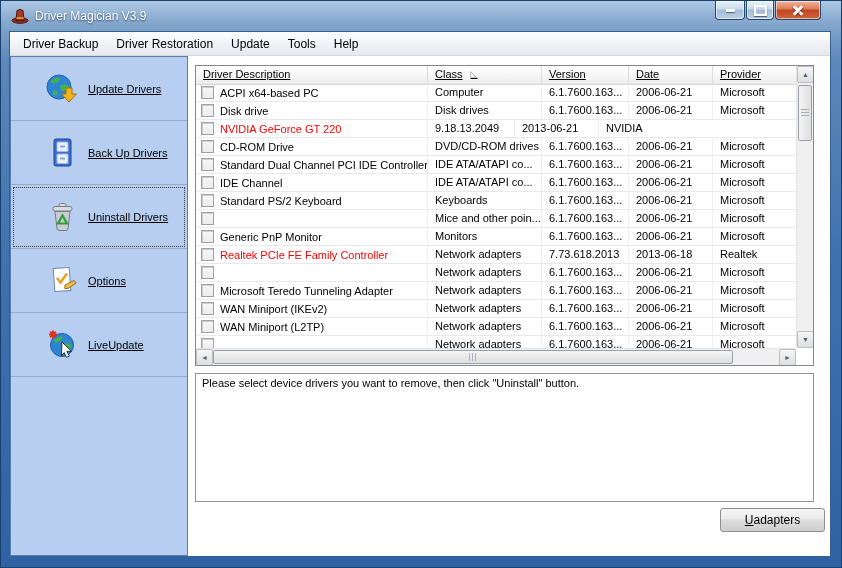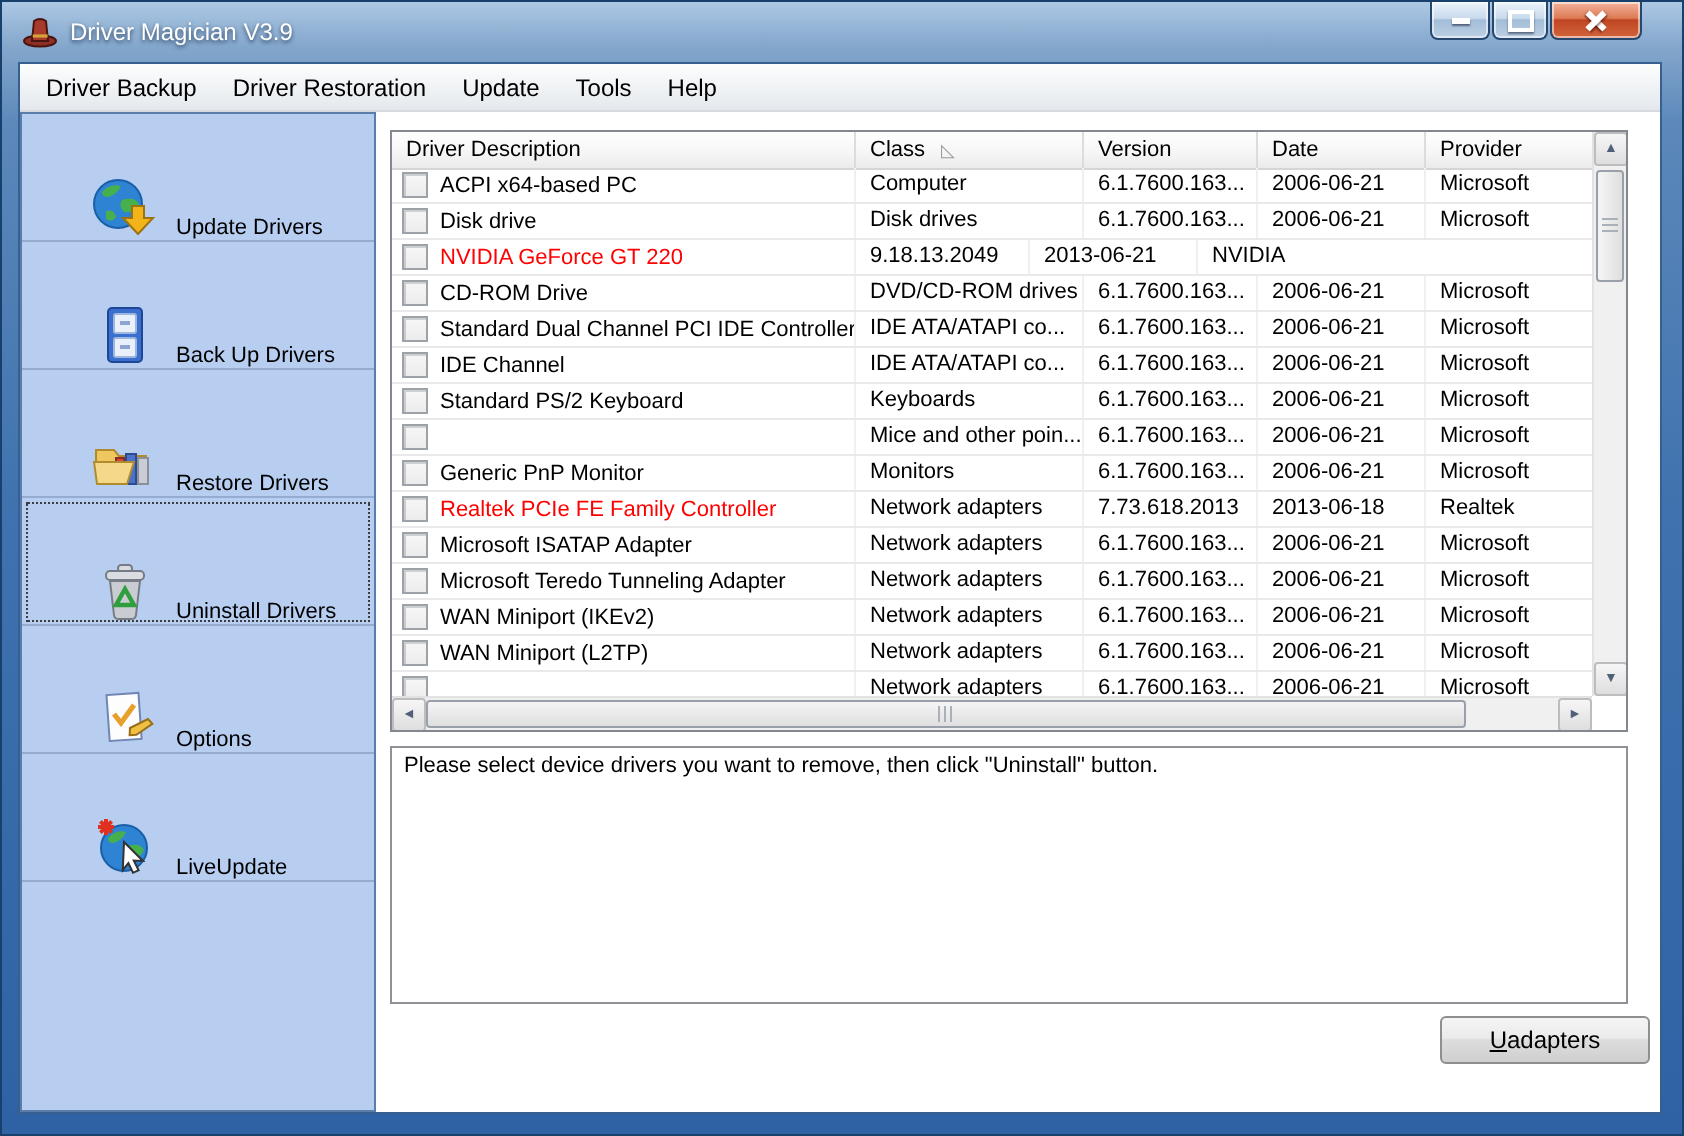--- a/index.html
+++ b/index.html
@@ -28,35 +28,35 @@
   
   .inner{position:absolute;left:8px;right:10px;top:30px;bottom:10px;display:flex;flex-direction:column;
     border:1px solid #35608f;background:#fff;}
   .menubar{height:23px;flex:none;display:flex;align-items:center;padding-left:4px;
     background:linear-gradient(180deg,#fdfdfd,#eef1f4 60%,#e4e8ec);border-bottom:1px solid #d7dadf;}
   .menu-item{font-size:12px;color:#000;padding:0 9px;line-height:22px;cursor:default;}
   .content{flex:1;display:flex;min-height:0;}
   
   .sidebar{width:178px;flex:none;background:#b7cef1;border:1px solid #5a7dab;box-sizing:border-box;
     display:flex;flex-direction:column;}
-  .side-item{height:64px;flex:none;display:flex;align-items:flex-end;padding-left:34px;gap:9px;
-    border-bottom:1px solid #96abd0;box-sizing:border-box;cursor:default;}
+  .side-item{height:64px;flex:none;display:flex;align-items:center;padding-left:34px;gap:9px;
+    border-bottom:1px solid #96abd0;box-sizing:border-box;cursor:default;text-decoration:underline;}
   .side-item.selected{outline:1px dotted #3c3c3c;outline-offset:-3px;}
   .side-icon{width:34px;height:32px;flex:none;display:inline-block;}
   .side-label{font-size:11px;color:#000;white-space:nowrap;}
   
   .main{flex:1;background:#fff;min-width:0;display:flex;flex-direction:column;}
   .page-title{margin:8px 0 0 8px;font-size:14px;font-weight:bold;letter-spacing:.2px;}
   
   .listview{margin:9px 16px 0 7px;height:301px;flex:none;position:relative;border:1px solid #828790;
     background:#fff;box-sizing:border-box;overflow:hidden;}
   .lv-header{position:absolute;left:0;top:0;right:17px;height:18px;display:flex;
     background:linear-gradient(180deg,#ffffff,#f5f5f5 60%,#ebebeb);border-bottom:1px solid #d5d5d5;}
   .hcol{box-sizing:border-box;border-right:1px solid #dcdcdc;font-size:11px;color:#000;
-    line-height:17px;padding-left:7px;white-space:nowrap;overflow:hidden;cursor:default;display:flex;align-items:flex-end;gap:8px;}
+    line-height:17px;padding-left:7px;white-space:nowrap;overflow:hidden;cursor:default;display:flex;align-items:flex-start;gap:8px;text-decoration:underline;}
   .sort-glyph{color:#9a9a9a;font-size:9px;line-height:17px;}
   .c-desc{width:232px;flex:none}.c-class{width:114px;flex:none}.c-ver{width:87px;flex:none}
   .c-date{width:84px;flex:none}.c-prov{flex:1;min-width:0;border-right:none!important}
   .lv-body{position:absolute;left:0;top:18px;right:17px;bottom:17px;overflow:hidden;}
   .lv-row{height:17px;display:flex;border-bottom:1px solid #e9e9e9;}
   .cell{box-sizing:border-box;border-right:1px solid #f0f0f0;font-size:11px;color:#000;line-height:16px;
     padding-left:7px;white-space:nowrap;overflow:hidden;}
   .cell.c-desc{display:flex;align-items:center;padding-left:0;}
   .cb{width:13px;height:13px;flex:none;margin:0 6px 0 5px;box-sizing:border-box;
     border:1px solid #9da2a8;background:linear-gradient(180deg,#f7f7f7,#ececec);
@@ -146,32 +146,20 @@
             <svg viewBox="0 0 34 32" width="34" height="32">
               <rect x="9" y="2" width="17" height="27" rx="2" fill="#3a6fd0" stroke="#1f4694"></rect>
               <rect x="12" y="5" width="11" height="9.5" rx="1" fill="#e9f0fb" stroke="#9fb6dd"></rect>
               <rect x="12" y="17" width="11" height="9.5" rx="1" fill="#e9f0fb" stroke="#9fb6dd"></rect>
               <rect x="15" y="8.5" width="5" height="2" fill="#8aa5cf"></rect>
               <rect x="15" y="20.5" width="5" height="2" fill="#8aa5cf"></rect>
             </svg>
           </span>
           <span class="side-label">Back Up Drivers</span>
         </div>
-        <div class="side-item">
-          <span class="side-icon">
-            <svg viewBox="0 0 34 32" width="34" height="32">
-              <path d="M3 9 h9 l2.5 3 H28 v6 H3 Z" fill="#eec75e" stroke="#b08c2f"></path>
-              <rect x="13" y="13" width="4" height="13" fill="#d8453a" stroke="#8e2c24"></rect>
-              <rect x="18" y="11" width="5" height="15" fill="#4a72c8" stroke="#2c4c90"></rect>
-              <rect x="24" y="13" width="5" height="13" fill="#c9ccd4" stroke="#8b8f99"></rect>
-              <path d="M2 15 h20 l-3.5 11 H3.5 Z" fill="#f6d88a" stroke="#b08c2f"></path>
-            </svg>
-          </span>
-          <span class="side-label">Restore Drivers</span>
-        </div>
         <div class="side-item selected">
           <span class="side-icon">
             <svg viewBox="0 0 34 32" width="34" height="32">
               <rect x="14" y="2.5" width="7" height="3.5" rx="1.6" fill="#d9dde2" stroke="#767c85"></rect>
               <rect x="8" y="5.5" width="19" height="4.5" rx="2" fill="#d9dde2" stroke="#767c85"></rect>
               <path d="M10 10.5 h15 l-2 17 q-0.2 2 -2.2 2 h-6.6 q-2 0 -2.2 -2 Z" fill="#c9cdd2" stroke="#767c85"></path>
               <path d="M17.5 14.5 l4.5 8 h-9 Z" fill="none" stroke="#2f9e3f" stroke-width="2.2"></path>
             </svg>
           </span>
           <span class="side-label">Uninstall Drivers</span>
@@ -322,21 +310,20 @@
                   <span class="t-desc" style="color: rgb(255, 0, 0);">Realtek PCIe FE Family Controller</span>
                 </div>
     <div class="cell c-class">Network adapters</div>
     <div class="cell c-ver">7.73.618.2013</div>
     <div class="cell c-date">2013-06-18</div>
     <div class="cell c-prov">Realtek</div>
   </div>
               <div class="lv-row">
     <div class="cell c-desc">
                   <span class="cb"></span>
-                  <span class="t-desc">Microsoft ISATAP Adapter</span>
                 </div>
     <div class="cell c-class">Network adapters</div>
     <div class="cell c-ver">6.1.7600.163...</div>
     <div class="cell c-date">2006-06-21</div>
     <div class="cell c-prov">Microsoft</div>
   </div>
               <div class="lv-row">
     <div class="cell c-desc">
                   <span class="cb"></span>
                   <span class="t-desc">Microsoft Teredo Tunneling Adapter</span>

